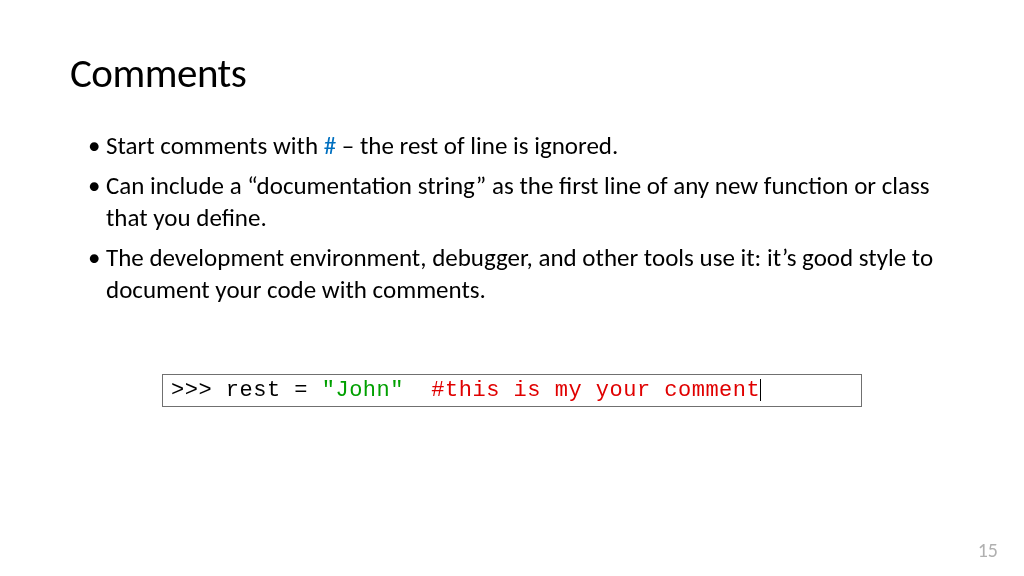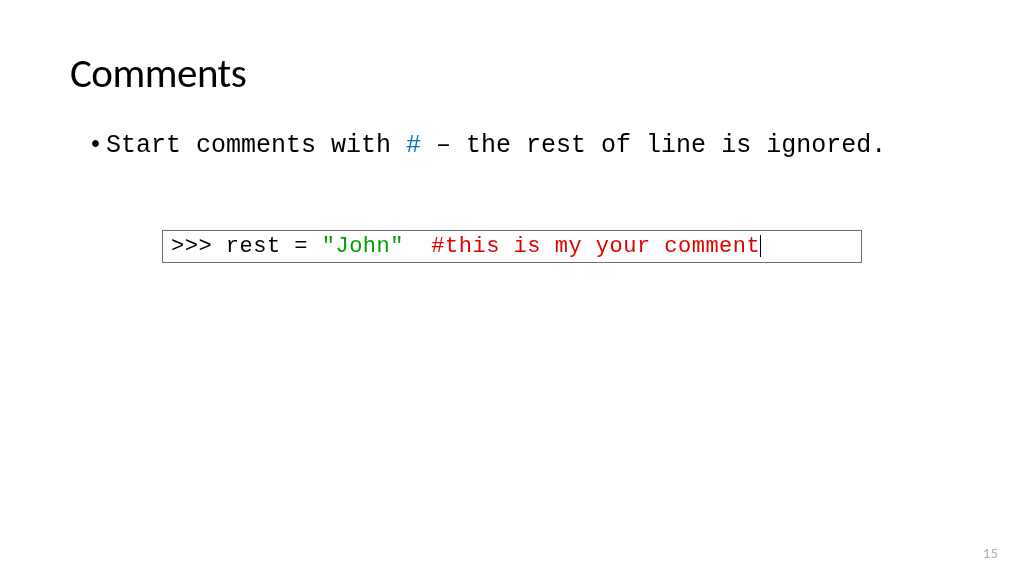--- a/index.html
+++ b/index.html
@@ -27,21 +27,20 @@
       list-style: none;
       padding-left: 18px;
     }
     ul.bullets li {
       position: relative;
       font-size: 25px;
       line-height: 1.28;
       color: #000;
       margin-bottom: 8px;
       padding-left: 18px;
-      font-family: Liberation Mono, monospace;
     }
     ul.bullets li::before {
       content: "•";
       position: absolute;
       left: 0;
       top: 0;
       color: #000;
     }
     .hash { color: #0070C0; }
     .code-box {
@@ -63,32 +62,34 @@
       border-left: 1.5px solid #000;
       display: inline-block;
       height: 22px;
       vertical-align: text-bottom;
       margin-bottom: 2px;
     }
     .page-num {
       position: absolute;
       bottom: 14px;
       right: 26px;
-      font-size: 15px;
+      font-size: 20px;
       color: #b0b0b0;
     }
   </style>
 </head>
 <body>
 
 <div class="slide">
   <h1 class="title">Comments</h1>
 
   <ul class="bullets">
     <li>
       <span>Start comments with </span><span class="hash">#</span><span> – the rest of line is ignored.</span>
     </li>
+    <li>Can include a “documentation string” as the first line of any new function or class that you define.</li>
+    <li>The development environment, debugger, and other tools use it: it’s good style to document your code with comments.</li>
   </ul>
 
   <div class="code-box"><span class="prompt">&gt;&gt;&gt; </span><span class="var">rest = </span><span class="string">"John"</span><span>  </span><span class="comment">#this is my your comment</span><span class="cursor"></span></div>
 
   <div class="page-num">15</div>
 </div>
 
 </body></html>

